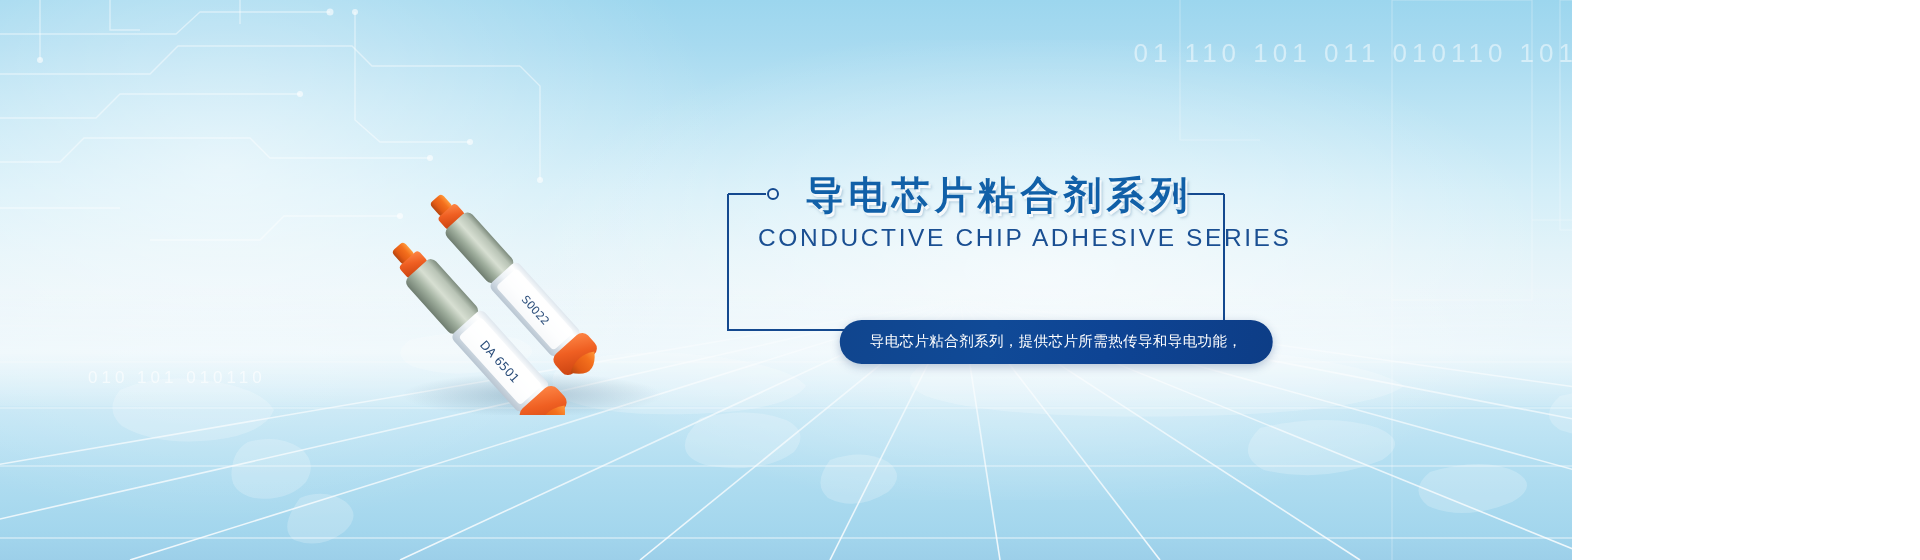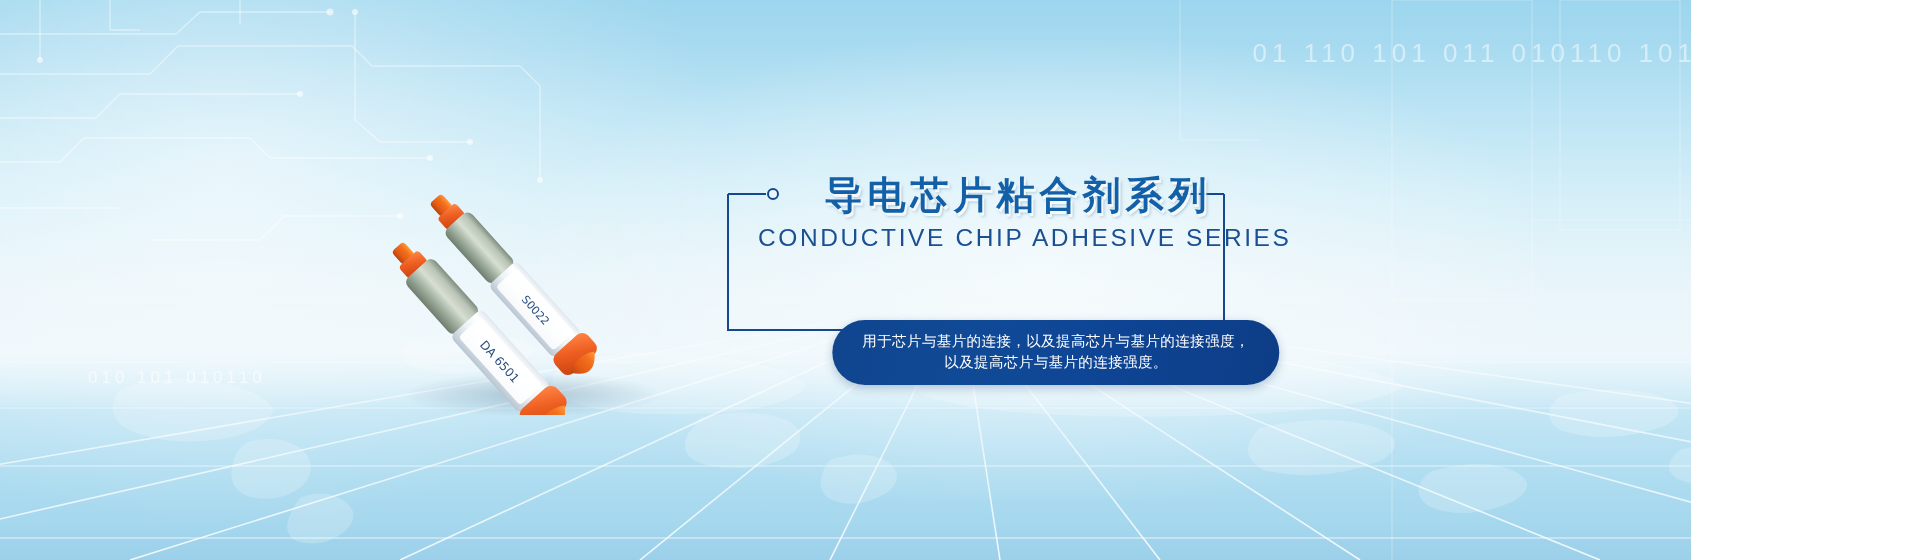--- a/index.html
+++ b/index.html
@@ -2,21 +2,21 @@
 <html><head>
 <meta charset="utf-8">
 <style>
   html, body {
     margin: 0;
     padding: 0;
     background: #ffffff;
   }
   .banner {
     position: relative;
-    width: 1691px;
+    width: 1572px;
     height: 560px;
     overflow: hidden;
     font-family: "Liberation Sans", "DejaVu Sans", sans-serif;
     background:
       linear-gradient(to bottom,
         #9cd6ee 0%,
         #a7daf0 8%,
         #bce4f4 20%,
         #d3eef8 34%,
         #e2f3f9 45%,
@@ -86,21 +86,21 @@
     position: absolute;
     left: 722px;
     top: 168px;
     width: 508px;
     height: 140px;
   }
   .bracket-svg { position: absolute; left: 0; top: 0; width: 508px; height: 140px; }
 
   .title-cn {
     position: absolute;
-    left: 70px;
+    left: 51px;
     top: 2px;
     width: 452px;
     text-align: center;
     font-family: "DejaVu Sans", "Liberation Sans", sans-serif;
     font-size: 38px;
     font-weight: bold;
     letter-spacing: 5px;
     color: #1160a8;
     text-shadow: 2px 3px 0 rgba(255,255,255,0.85), 3px 4px 3px rgba(120,160,190,0.5);
     white-space: nowrap;
@@ -311,17 +311,16 @@
   </div>
 
   <svg style="position:absolute;left:722px;top:300px;width:508px;height:40px;" viewBox="0 0 508 40">
     <g stroke="#14498f" fill="none" stroke-width="2">
       <path d="M 6 0 L 6 30 L 150 30"></path>
       <path d="M 502 0 L 502 30 L 358 30"></path>
     </g>
   </svg>
 
   <div class="desc-box">
-    <span class="desc-line">用于芯片与基片的连接，以及提高芯片与基片的连接强度，</span>
-    <span class="desc-line">以及提高芯片与基片的连接强度。</span>
+    <span class="desc-line">导电芯片粘合剂系列，提供芯片所需热传导和导电功能，</span>
   </div>
 
 </div>
 
 </body></html>

